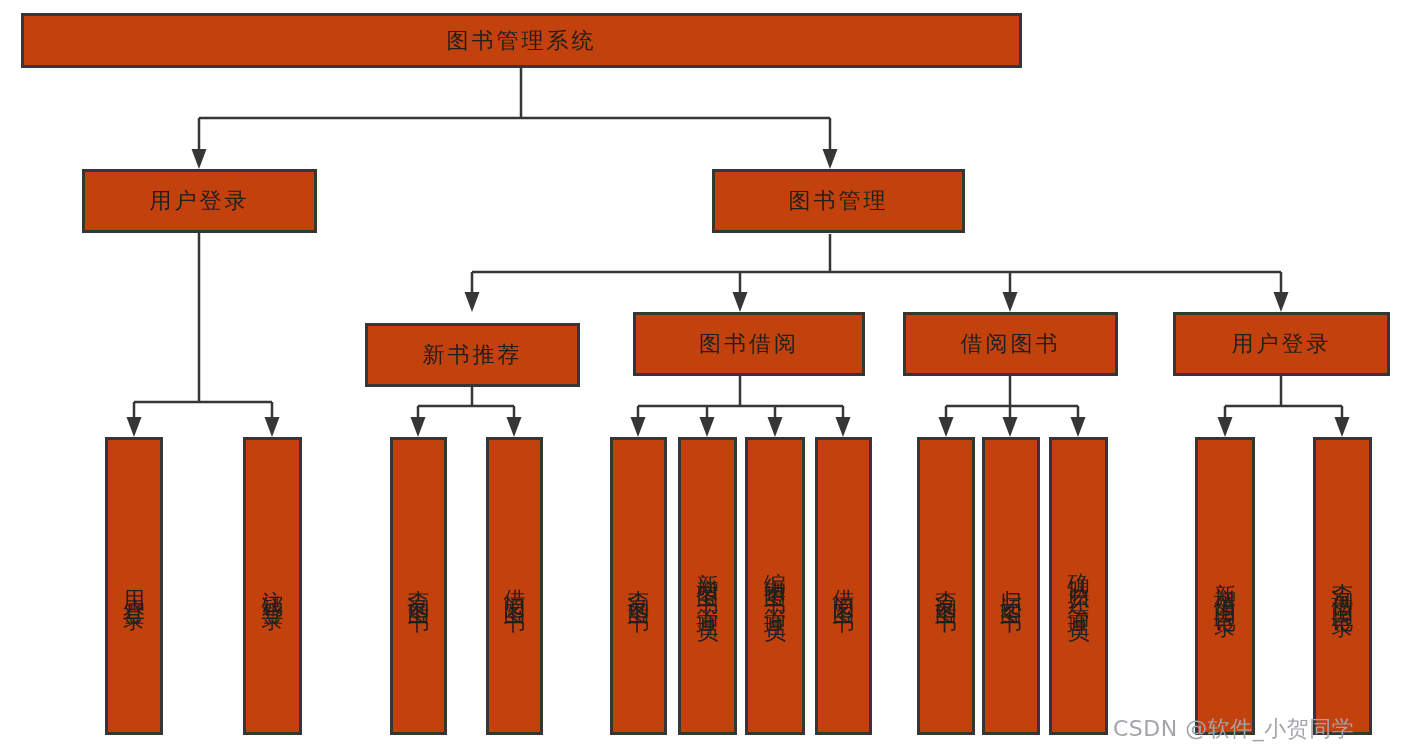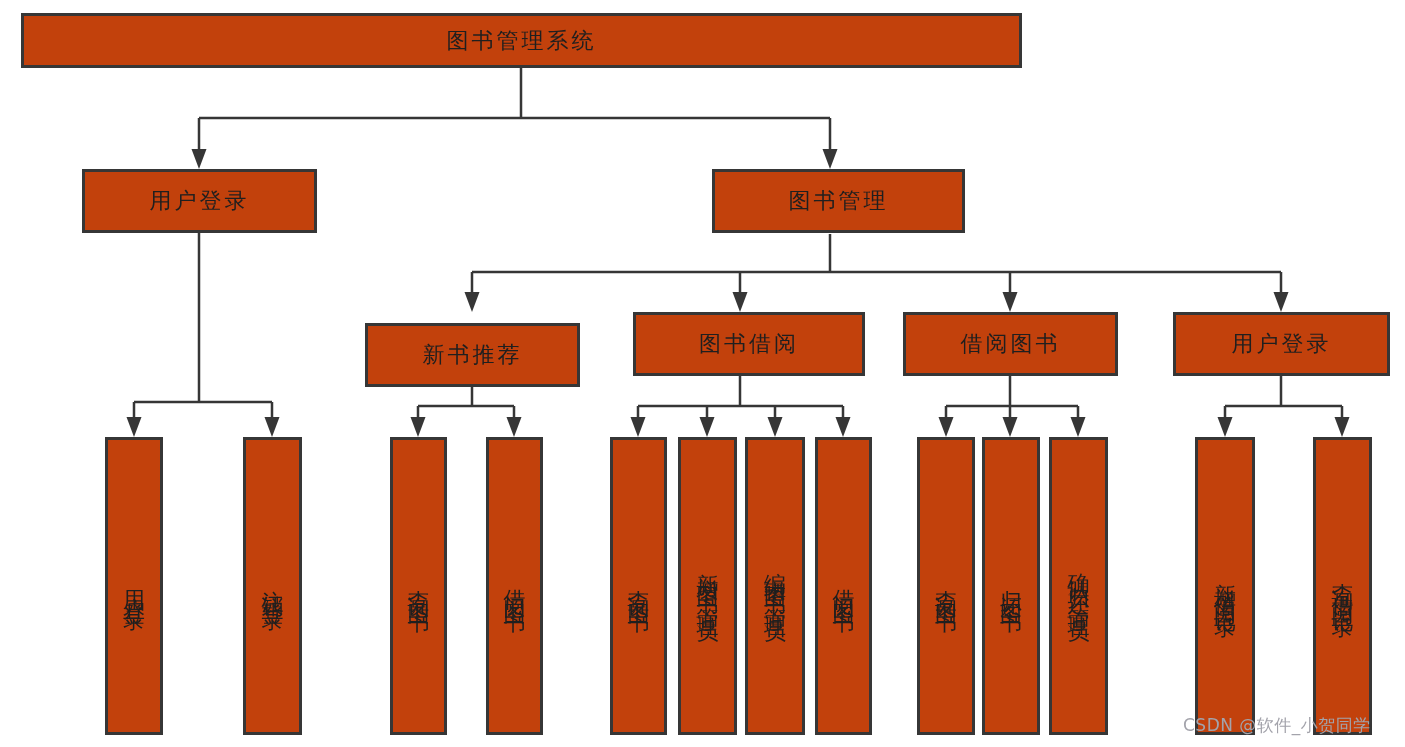--- a/index.html
+++ b/index.html
@@ -35,23 +35,23 @@
   .leaf{
     writing-mode:vertical-rl;
     text-orientation:mixed;
     font-size:22px;
     letter-spacing:7px;
     white-space:normal;
     line-height:1;
   }
   .watermark{
     position:absolute;
-    left:1183px;
+    left:1113px;
     top:714px;
-    font-size:17px;
+    font-size:22px;
     letter-spacing:0.5px;
     color:var(--wm);
     z-index:5;
     white-space:nowrap;
   }
 </style>
 </head>
 <body>
 
 <div class="stage">

